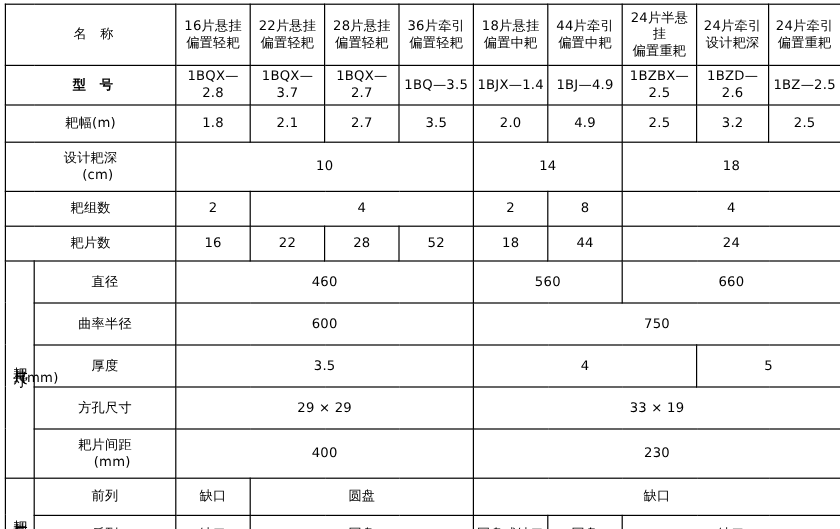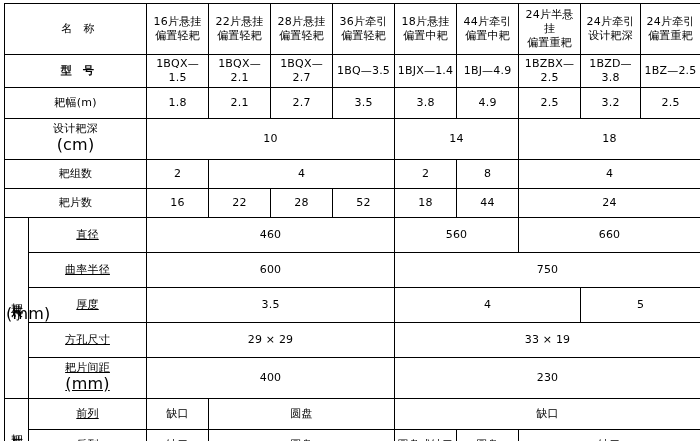--- a/index.html
+++ b/index.html
@@ -53,39 +53,39 @@
     font-size: 11.5px;
     line-height: 1.35;
     letter-spacing: 0px;
   }
   td.model {
     font-size: 11.5px;
     letter-spacing: 0px;
   }
   td.sub {
     font-size: 11px;
-    text-decoration: underline;
   }
   td.vert {
     font-size: 12px;
     letter-spacing: 1px;
     padding: 0 1px;
     width: 22px;
   }
   .vert-inner {
     writing-mode: vertical-rl;
     text-orientation: upright;
     display: inline-block;
     line-height: 1.1;
     letter-spacing: 2px;
     font-size: 12px;
   }
   .unit-line {
-    font-size: 16px;
+    font-size: 11px;
     display: block;
+    padding-left: 12px;
   }
   .two-line {
     display: block;
   }
 </style>
 </head>
 <body>
 
 <div id="sheet">
   <table class="spec">
@@ -140,38 +140,38 @@
             <span class="two-line">设计耙深</span>
           </td>
       <td class="colhead">
             <span class="two-line">24片牵引</span>
             <span class="two-line">偏置重耙</span>
           </td>
     </tr>
 
     <tr>
       <td class="rowlabel-wide" colspan="3" style="height:26px">型　号</td>
-      <td class="model">1BQX—1.5</td>
-      <td class="model">1BQX—2.1</td>
+      <td class="model">1BQX—2.8</td>
+      <td class="model">1BQX—3.7</td>
       <td class="model">1BQX—2.7</td>
       <td class="model">1BQ—3.5</td>
       <td class="model">1BJX—1.4</td>
       <td class="model">1BJ—4.9</td>
       <td class="model">1BZBX—2.5</td>
-      <td class="model">1BZD—3.8</td>
+      <td class="model">1BZD—2.6</td>
       <td class="model">1BZ—2.5</td>
     </tr>
 
     <tr>
       <td class="rowlabel" colspan="3" style="height:26px">耙幅(m)</td>
       <td>1.8</td>
       <td>2.1</td>
       <td>2.7</td>
       <td>3.5</td>
-      <td>3.8</td>
+      <td>2.0</td>
       <td>4.9</td>
       <td>2.5</td>
       <td>3.2</td>
       <td>2.5</td>
     </tr>
 
     <tr>
       <td class="rowlabel" colspan="3" style="height:36px">
         <span class="two-line">设计耙深</span>
         <span class="unit-line">(cm)</span>

